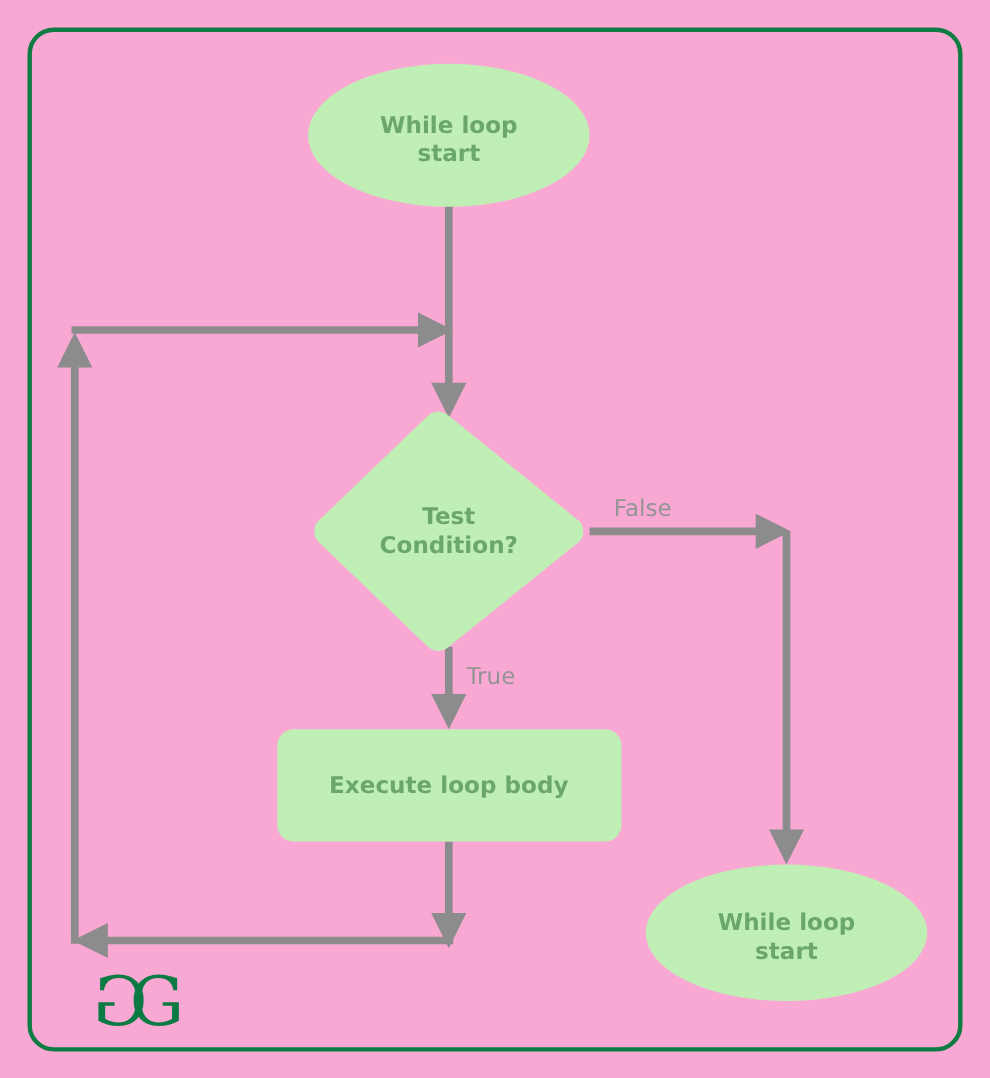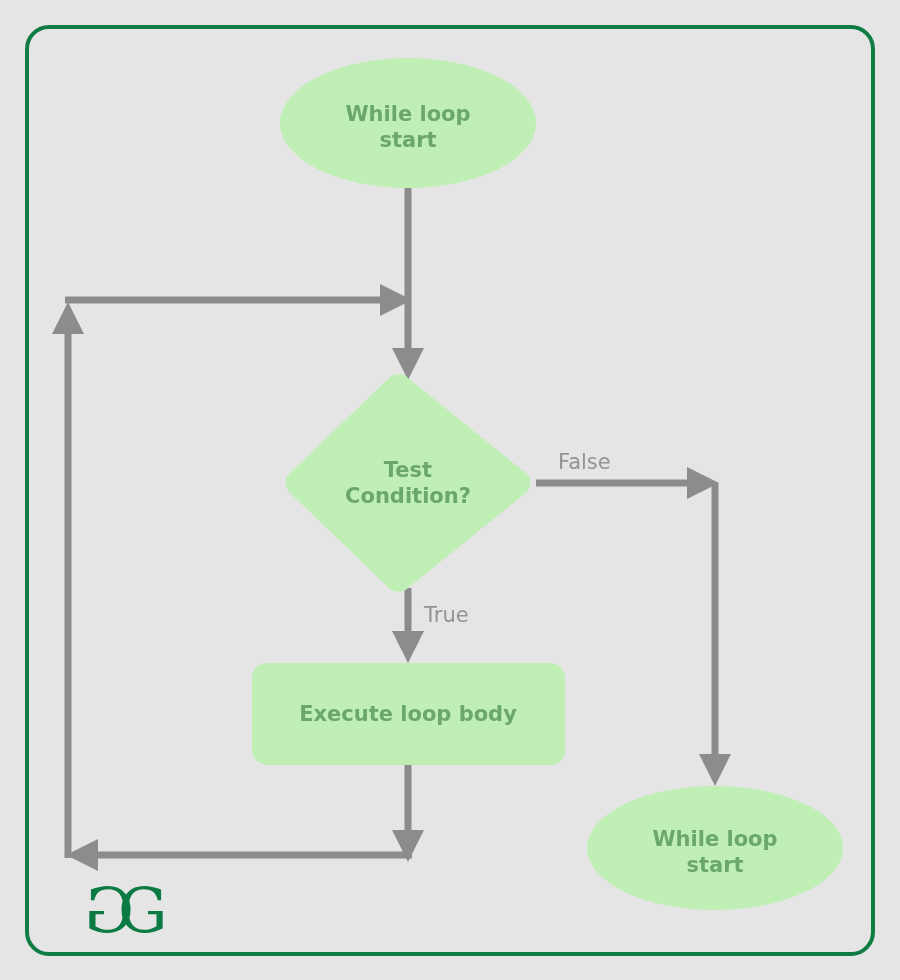--- a/index.html
+++ b/index.html
@@ -10,21 +10,21 @@
   body {
     width: 900px;
     height: 980px;
     font-family: "DejaVu Sans", sans-serif;
     overflow: hidden;
   }
   #canvas {
     position: relative;
     width: 900px;
     height: 980px;
-    background: #e5e5e5;
+    background: #f9a8d4;
   }
   #diagram-svg {
     position: absolute;
     top: 0;
     left: 0;
     width: 900px;
     height: 980px;
     display: block;
   }
   .node-label {

